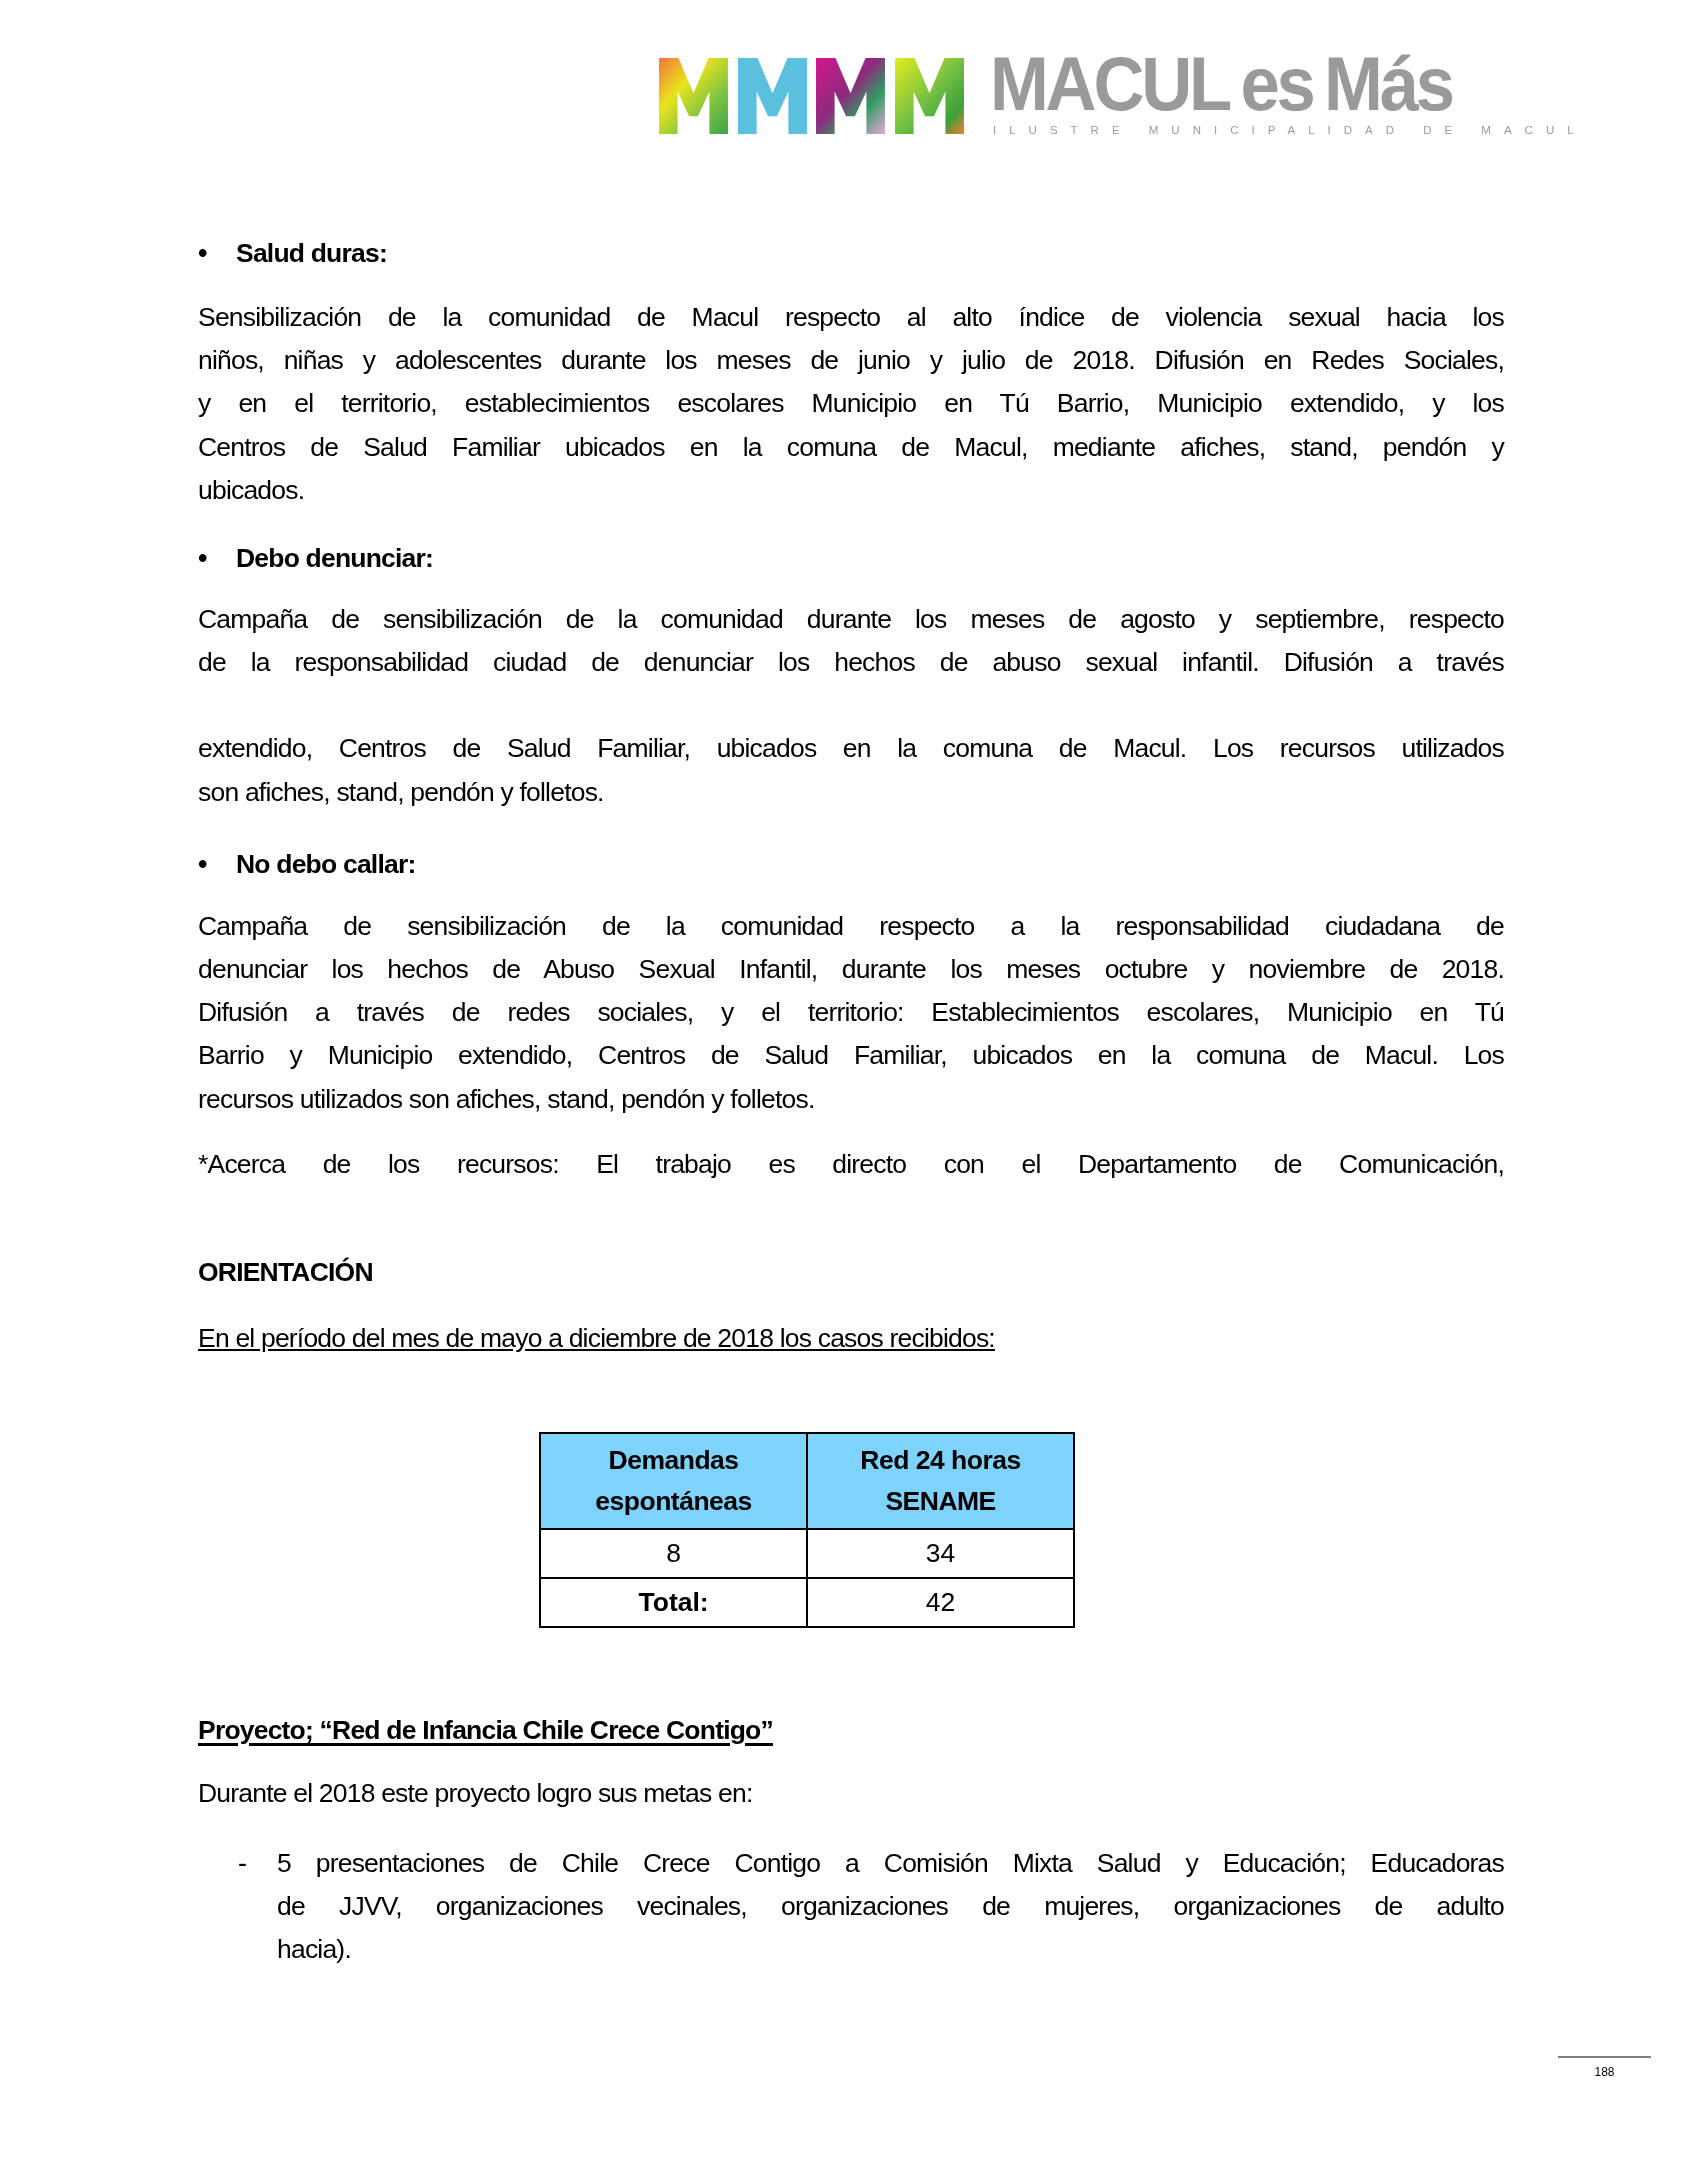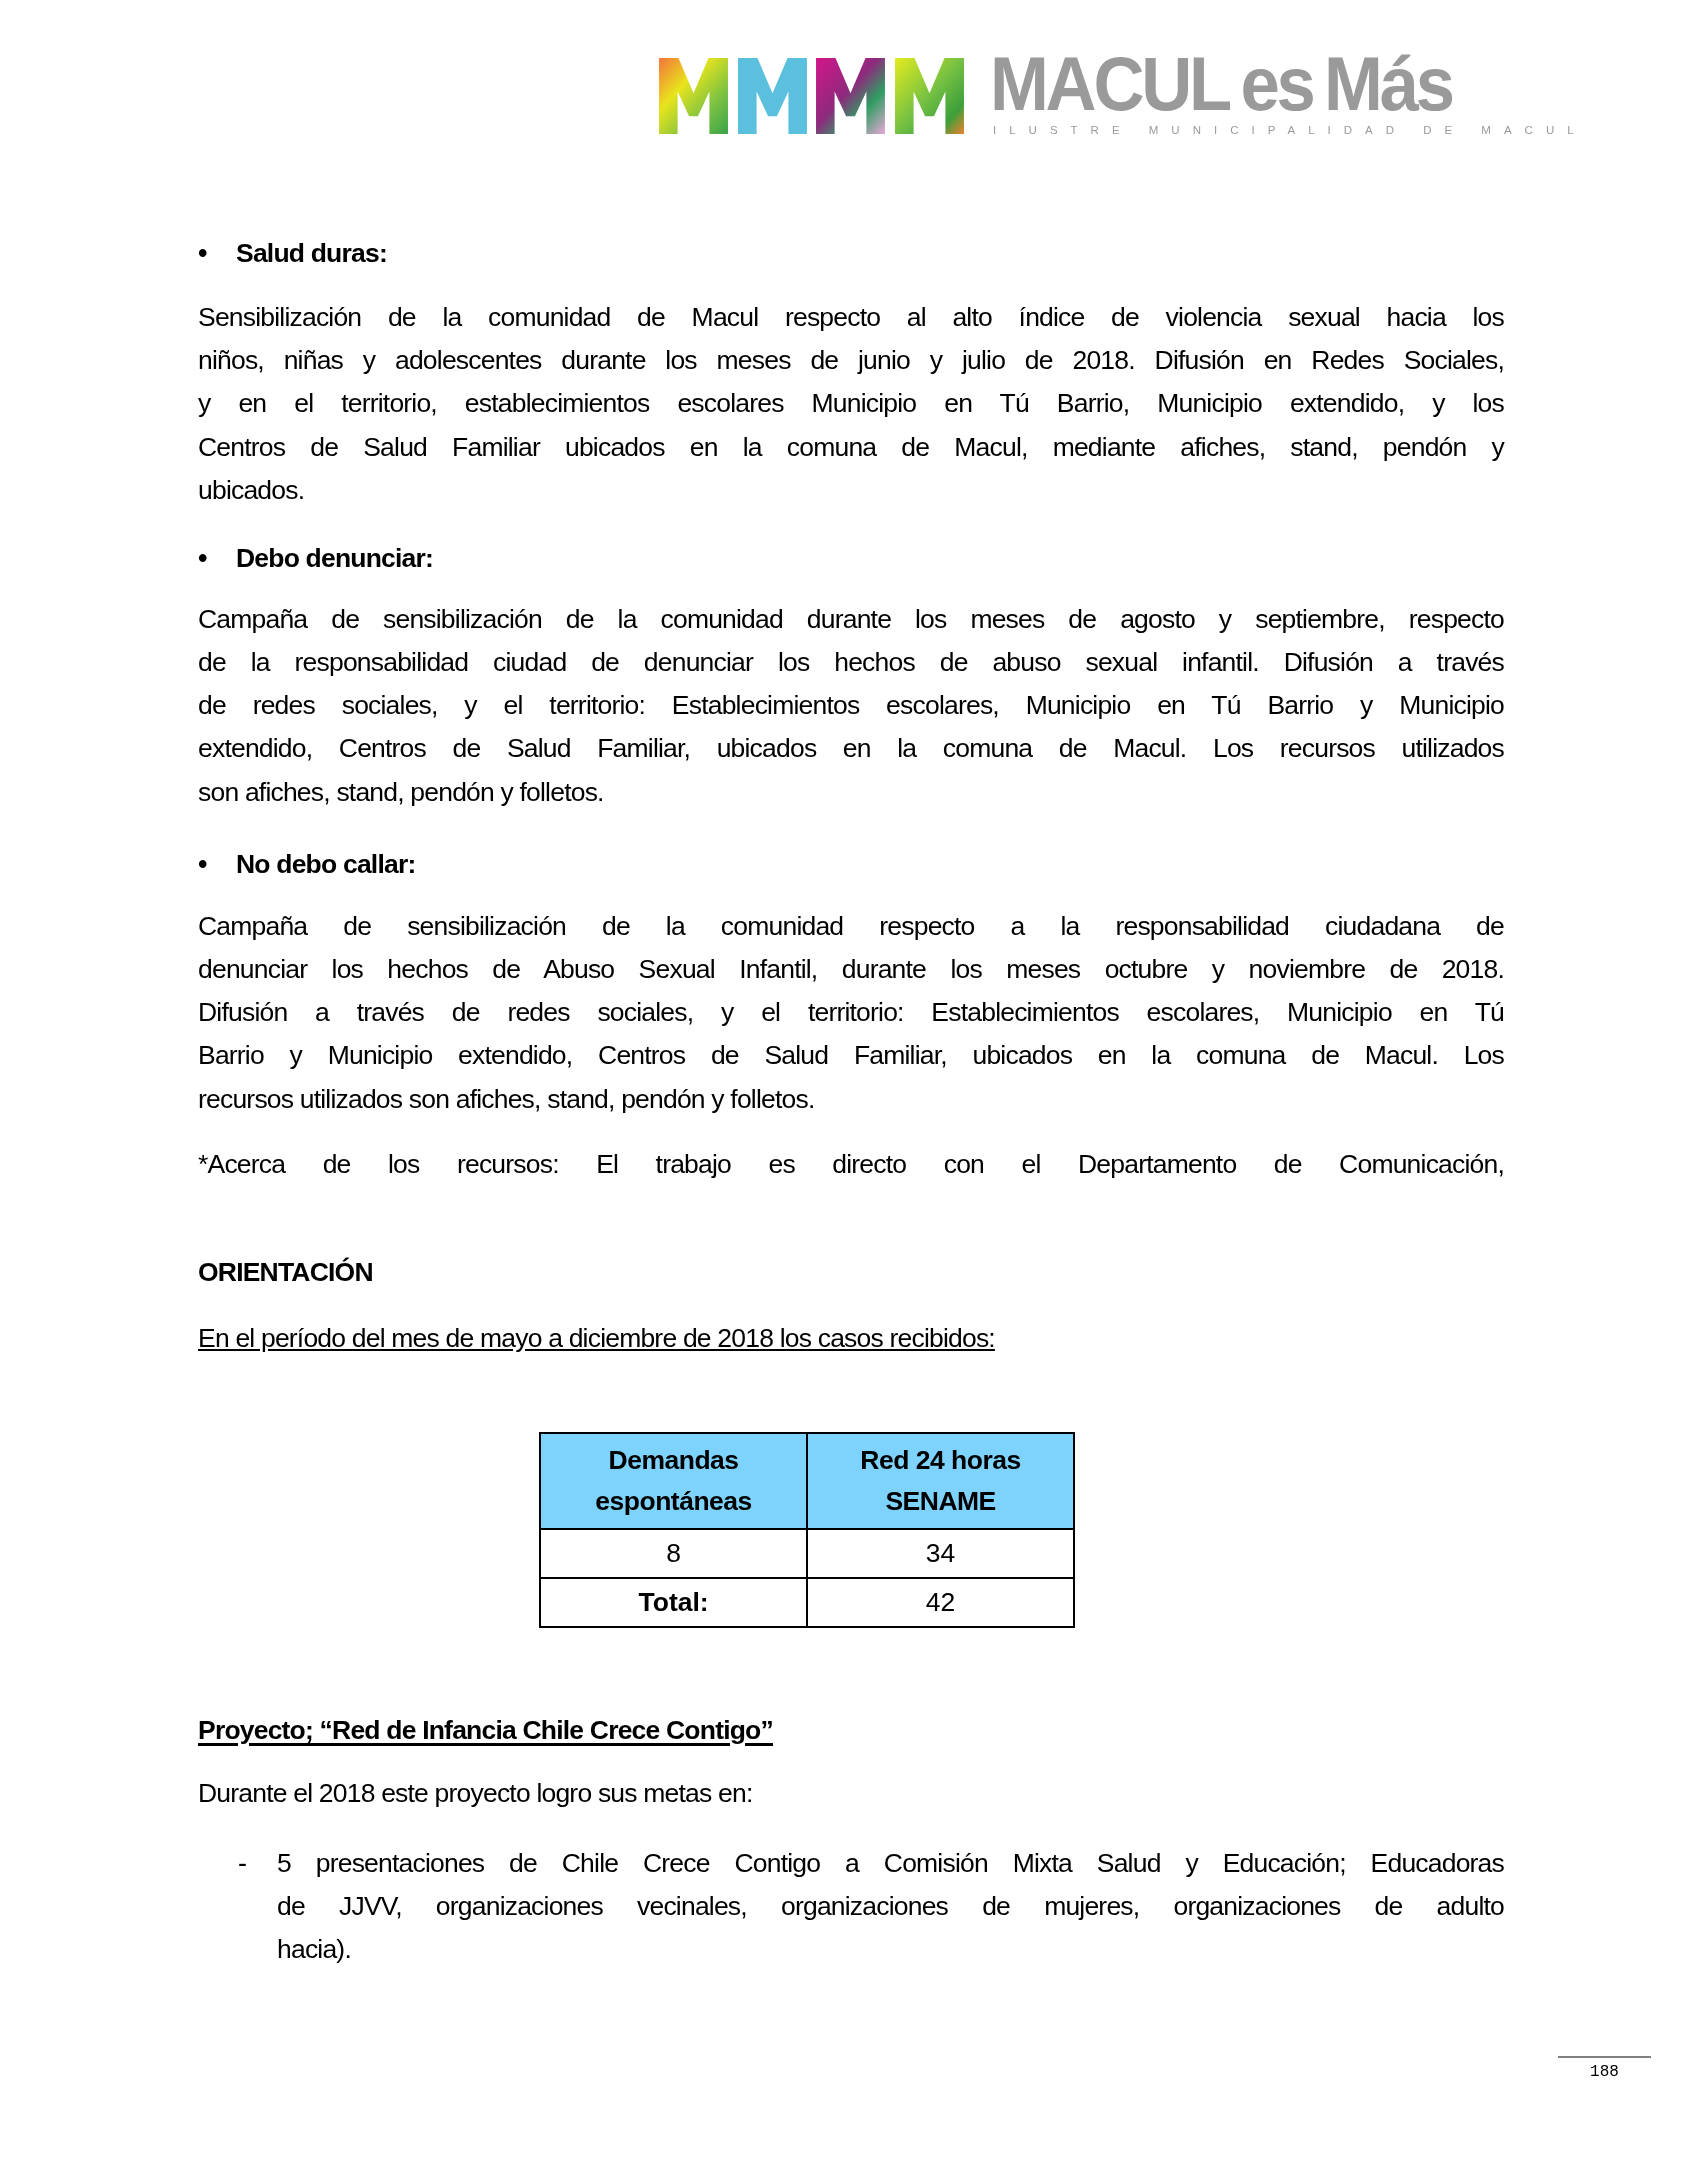--- a/index.html
+++ b/index.html
@@ -36,21 +36,21 @@
   .tbl td { height: 47px; line-height: 35px; }
   .tbl .col { width: 266px; }
 
   
   .list-dash { position: absolute; left: 238px; font-size: 27px; line-height: 35px; }
   .list-line { position: absolute; left: 277px; width: 1227px; font-size: 26.5px; line-height: 35px; height: 35px; letter-spacing: -0.8px; }
 
   
   .footer-rule { position: absolute; left: 1558px; top: 2056px; width: 93px; height: 1.8px; background: #808080; }
   .page-number { position: absolute; left: 1558px; width: 93px; top: 2062px; text-align: center;
-                 font-family: Liberation Mono, monospace; font-size: 16px; line-height: 21px; }
+                 font-family: Liberation Sans, sans-serif; font-size: 12px; line-height: 21px; }
 </style>
 </head>
 <body>
 
 <div class="page">
 
   <div class="logo-m-row">
     <div class="logo-m">
       <svg viewBox="0 0 78 86">
           <defs>
@@ -106,21 +106,20 @@
   <div class="line just cond" style="top: 343px; white-space: normal;">niños, niñas y adolescentes durante los meses de junio y julio de 2018. Difusión en Redes Sociales,</div>
   <div class="line just cond" style="top: 386px; white-space: normal;">y en el territorio, establecimientos escolares Municipio en Tú Barrio, Municipio extendido, y los</div>
   <div class="line just cond" style="top: 430px; white-space: normal;">Centros de Salud Familiar ubicados en la comuna de Macul, mediante afiches, stand, pendón y</div>
   <div class="line cond" style="top: 473px; white-space: nowrap;">ubicados.</div>
 
   <div class="bullet-head" style="top:541px;">
     <span class="bullet-dot">•</span><span class="cond">Debo denunciar:</span>
   </div>
   <div class="line just cond" style="top: 602px; white-space: normal;">Campaña de sensibilización de la comunidad durante los meses de agosto y septiembre, respecto</div>
   <div class="line just cond" style="top: 645px; white-space: normal;">de la responsabilidad ciudad de denunciar los hechos de abuso sexual infantil.  Difusión a través</div>
-  <div class="line just cond" style="top: 688px; white-space: normal;">de redes sociales, y el territorio: Establecimientos escolares, Municipio en Tú Barrio y Municipio</div>
   <div class="line just cond" style="top: 731px; white-space: normal;">extendido, Centros de Salud Familiar, ubicados en la comuna de Macul. Los recursos utilizados</div>
   <div class="line cond" style="top: 775px; white-space: nowrap;">son afiches, stand, pendón y folletos.</div>
 
   <div class="bullet-head" style="top:847px;">
     <span class="bullet-dot">•</span><span class="cond">No debo callar:</span>
   </div>
   <div class="line just cond" style="top: 909px; white-space: normal;">Campaña de sensibilización de la comunidad respecto a la responsabilidad ciudadana de</div>
   <div class="line just cond" style="top: 952px; white-space: normal;">denunciar los hechos de Abuso Sexual Infantil, durante los meses octubre y noviembre de 2018.</div>
   <div class="line just cond" style="top: 995px; white-space: normal;">Difusión a través de redes sociales, y el territorio: Establecimientos escolares, Municipio en Tú</div>
   <div class="line just cond" style="top: 1038px; white-space: normal;">Barrio y Municipio extendido, Centros de Salud Familiar, ubicados en la comuna de Macul. Los</div>

